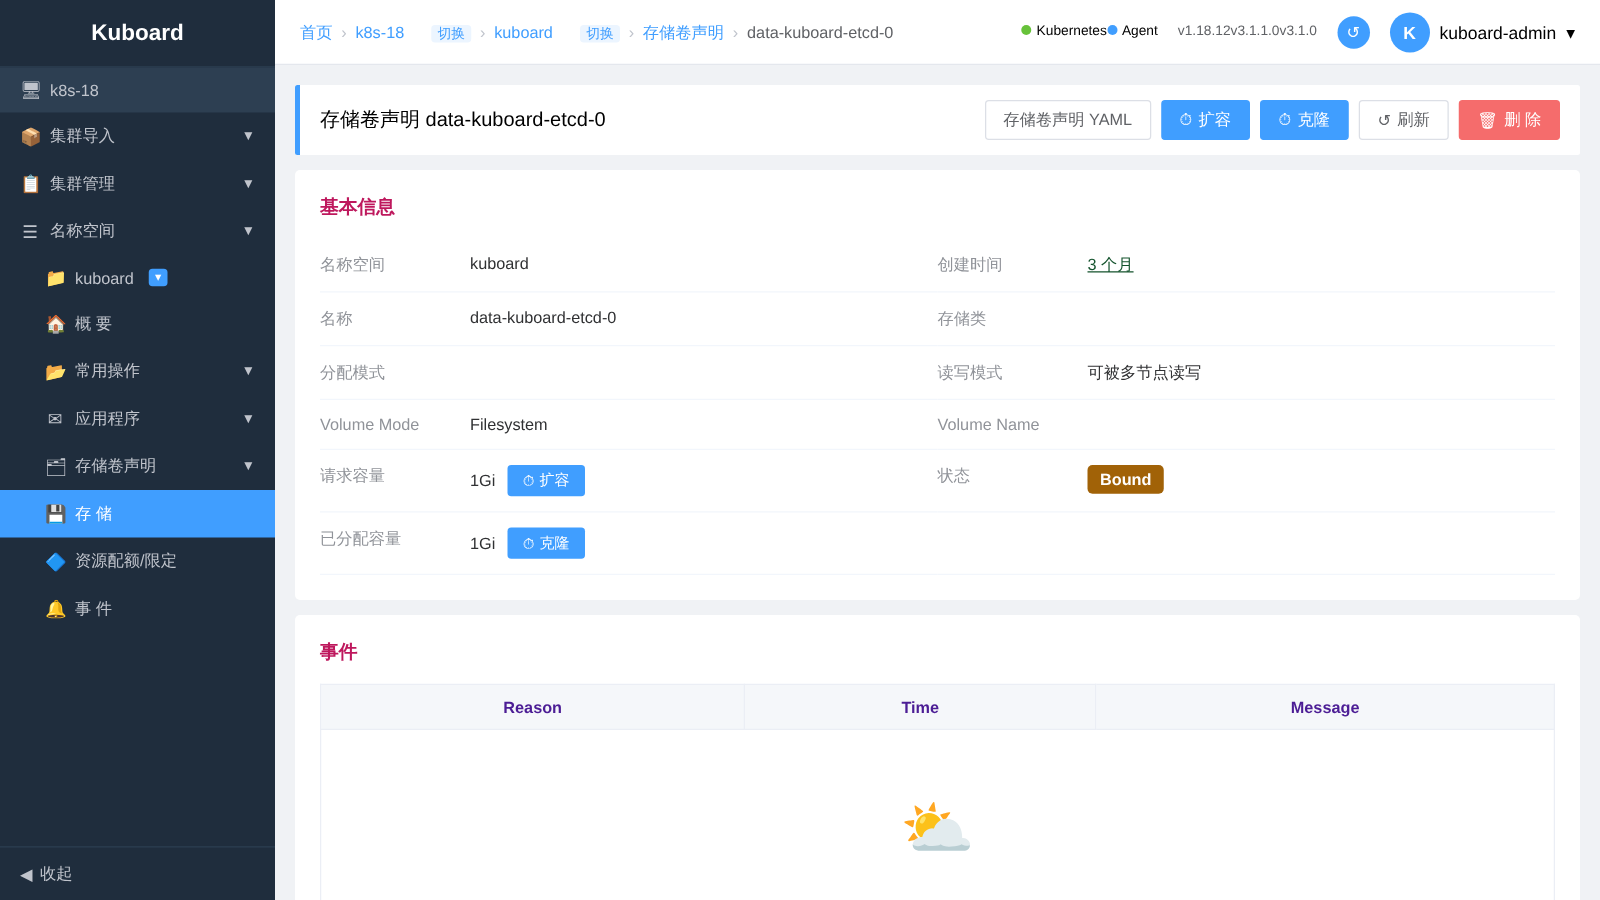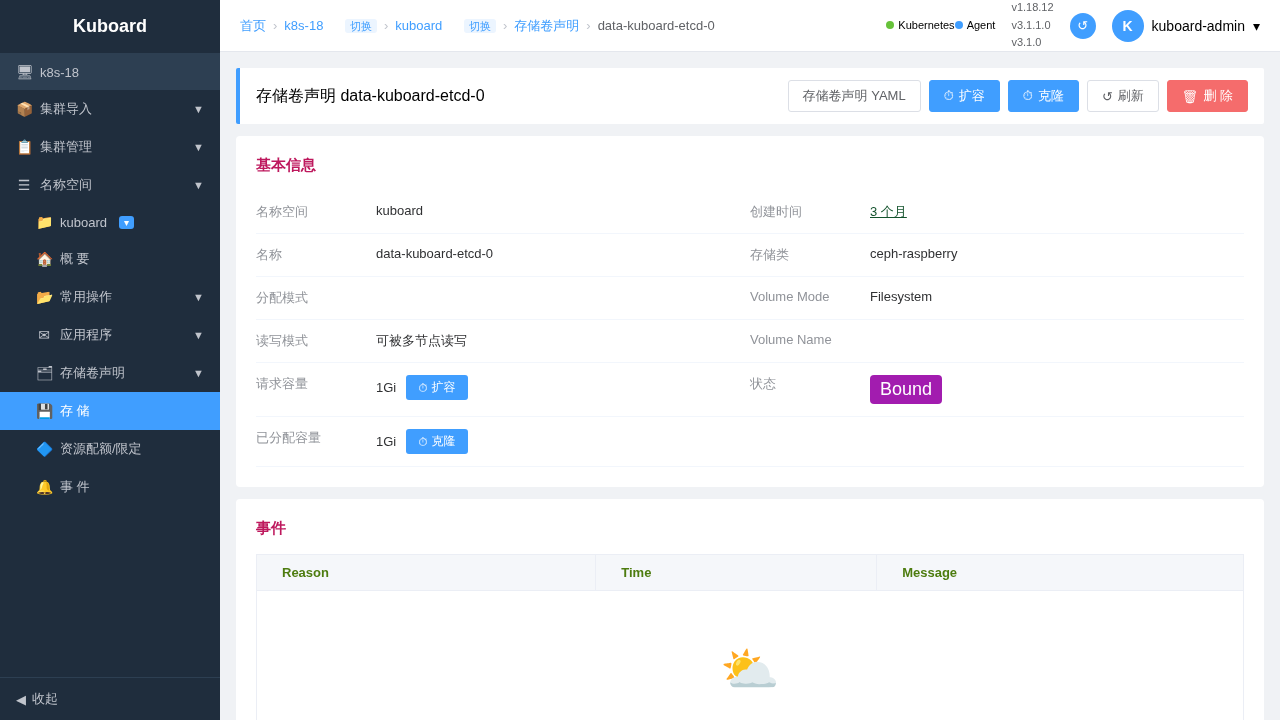--- a/index.html
+++ b/index.html
@@ -103,21 +103,21 @@
       display: flex;
       flex-direction: row;
       font-size: 11px;
       line-height: 1.6;
     }
     .cluster-info .dot { display: inline-block; width: 8px; height: 8px; border-radius: 50%; margin-right: 4px; }
     .cluster-info .dot.green { background: #67c23a; }
     .cluster-info .dot.blue { background: #409eff; }
     .version-info {
       display: flex;
-      flex-direction: column;
+      flex-direction: row;
       font-size: 11px;
       line-height: 1.6;
       color: #606266;
     }
     .refresh-icon {
       width: 26px;
       height: 26px;
       background: #409eff;
       border-radius: 50%;
       display: flex;
@@ -238,26 +238,26 @@
       color: #303133;
       font-size: 13px;
       flex: 1;
     }
     .info-value-with-btn {
       display: flex;
       align-items: center;
       gap: 10px;
     }
     .badge-bound {
-      background: #a21caf;
+      background: #a16207;
       color: white;
       padding: 4px 10px;
       border-radius: 4px;
-      font-size: 18px;
-      font-weight: 400;
+      font-size: 13px;
+      font-weight: 700;
     }
     .btn-sm {
       padding: 4px 12px;
       border-radius: 3px;
       border: none;
       cursor: pointer;
       font-size: 12px;
       display: flex;
       align-items: center;
       gap: 4px;
@@ -267,23 +267,23 @@
 
     
     .events-table {
       width: 100%;
       border-collapse: collapse;
       margin-top: 8px;
     }
     .events-table th {
       background: #f5f7fa;
       padding: 10px 25px;
-      text-align: left;
-      font-size: 13px;
-      color: #4d7c0f;
+      text-align: center;
+      font-size: 13px;
+      color: #4c1d95;
       border: 1px solid #ebeef5;
     }
     .events-table td {
       padding: 10px 14px;
       border: 1px solid #ebeef5;
       font-size: 13px;
       color: #606266;
     }
     .empty-state {
       text-align: center;
@@ -454,36 +454,35 @@
           <span class="info-value" style="text-decoration: underline; color: #14532d;">3 个月</span>
         </div>
 
         <div class="info-row">
           <span class="info-label">名称</span>
           <span class="info-value">data-kuboard-etcd-0</span>
         </div>
 
         <div class="info-row">
           <span class="info-label">存储类</span>
-          <span class="info-value">ceph-raspberry</span>
         </div>
 
         <div class="info-row">
           <span class="info-label">分配模式</span>
           <span class="info-value"></span>
         </div>
 
         <div class="info-row">
+          <span class="info-label">读写模式</span>
+          <span class="info-value">可被多节点读写</span>
+        </div>
+
+        <div class="info-row">
           <span class="info-label">Volume Mode</span>
           <span class="info-value">Filesystem</span>
-        </div>
-
-        <div class="info-row">
-          <span class="info-label">读写模式</span>
-          <span class="info-value">可被多节点读写</span>
         </div>
 
         <div class="info-row">
           <span class="info-label">Volume Name</span>
         </div>
 
         <div class="info-row">
           <span class="info-label">请求容量</span>
           <div class="info-value info-value-with-btn">
             <span>1Gi</span>

